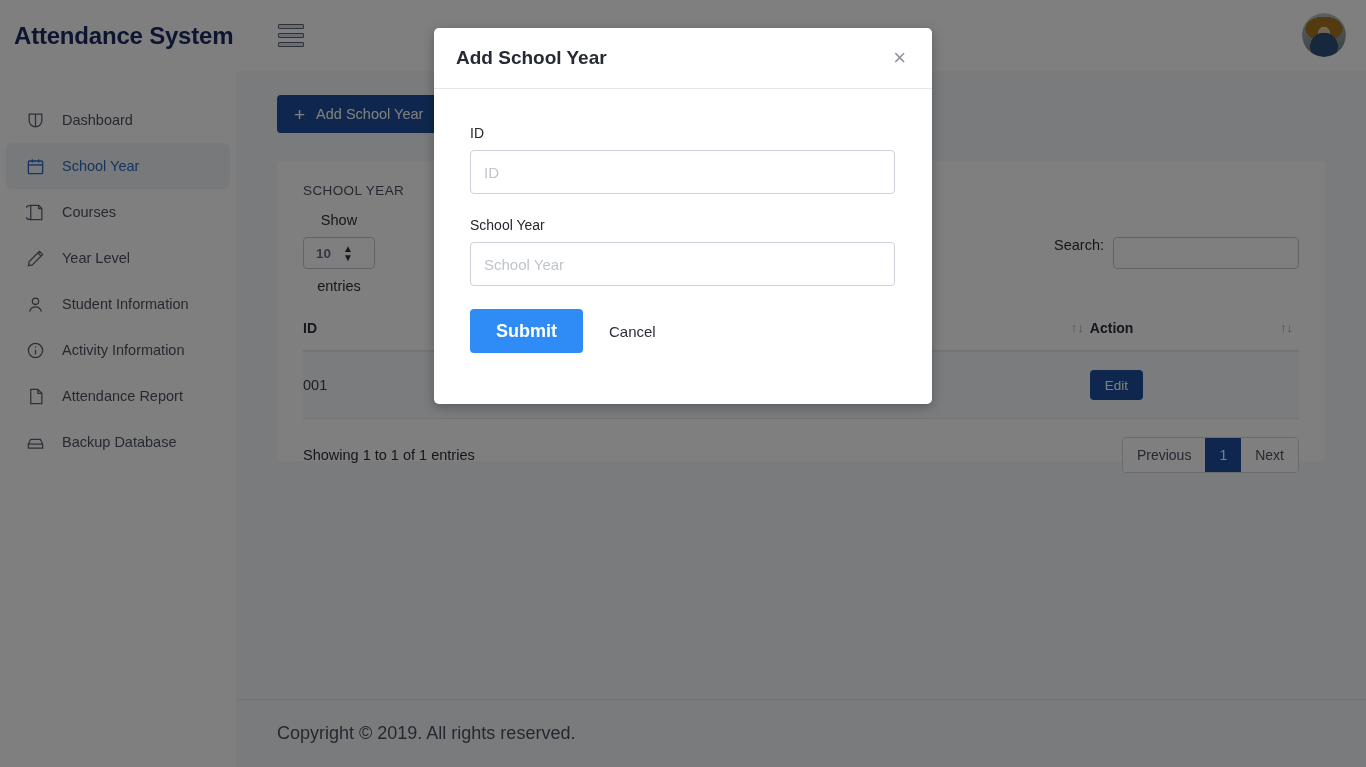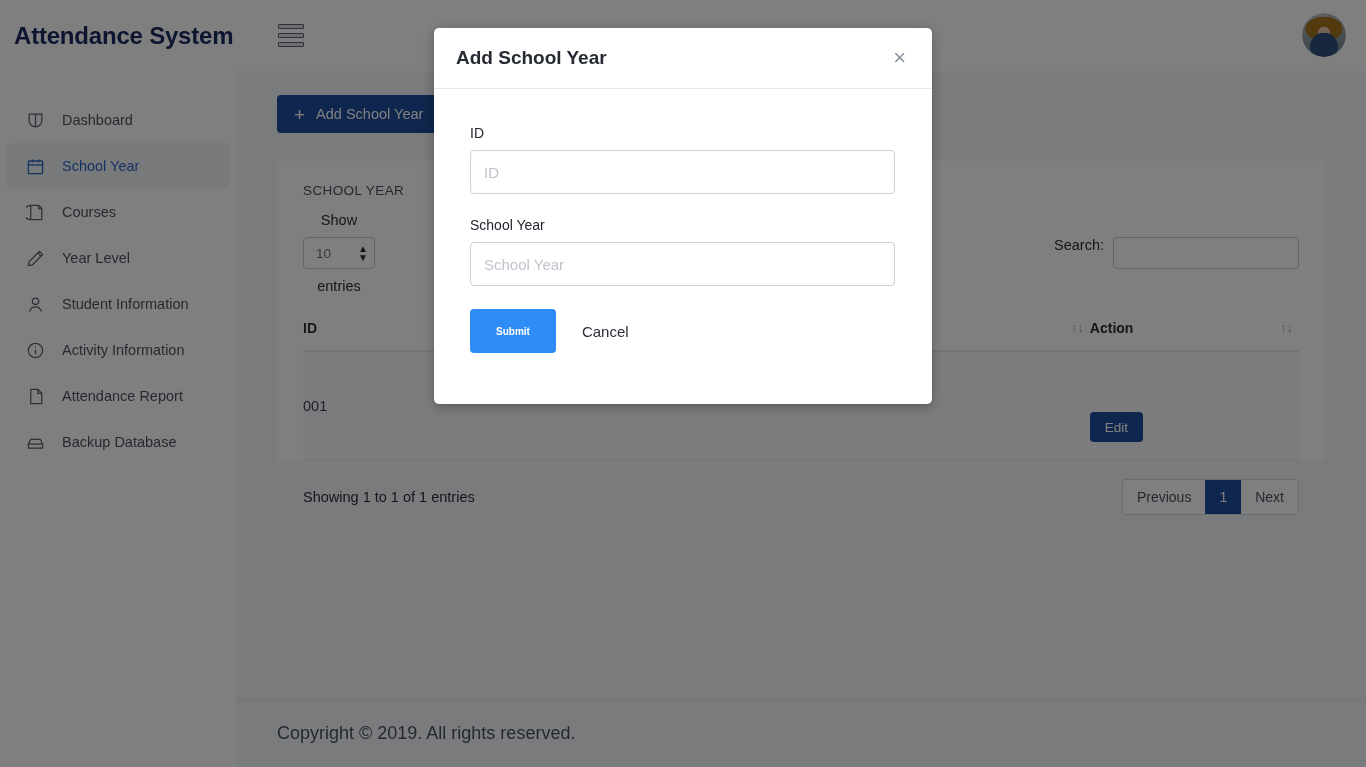--- a/index.html
+++ b/index.html
@@ -134,22 +134,23 @@
   .len-select {
     width: 72px; height: 32px;
     border: 1px solid #c3c7d0;
     border-radius: 4px;
     background: #ffffff;
     color: #6b7180;
     font-size: 13.5px;
     font-family: "Liberation Sans", sans-serif;
     padding-left: 12px;
     display: flex; align-items: center; justify-content: space-between;
-    padding-right: 7px;
-    cursor: pointer;
+    padding-right: 22px;
+    cursor: pointer;
+    font-weight: bold;
   }
   .stepper { font-size: 10px; color: #2b2f38; line-height: 9px; letter-spacing: -1px;}
   .search-wrap { display: flex; align-items: flex-start; gap: 9px; font-size: 14.5px; color: #2b2f38; }
   .search-input {
     width: 186px; height: 32px;
     border: 1px solid #c3c7d0;
     border-radius: 4px;
     background: #ffffff;
     font-family: "Liberation Sans", sans-serif;
     font-size: 13.5px;
@@ -173,21 +174,20 @@
     padding: 18px 0;
     background: #f7f8fa;
     border-bottom: 1px solid #e6e8ec;
   }
   .btn-edit {
     background: #1f4e9c; color: #ffffff;
     border: none; border-radius: 4px;
     height: 30px; padding: 0 15px;
     font-size: 13.5px; cursor: pointer;
     font-family: "Liberation Sans", sans-serif;
-    margin-top: 42px;
   }
   .table-footer {
     display: flex; align-items: center; justify-content: space-between;
     padding: 18px 26px 0 26px;
     font-size: 14.5px; color: #2b2f38;
   }
   .pager { display: flex; border: 1px solid #d3d7de; border-radius: 4px; overflow: hidden; }
   .pager div {
     padding: 0 14px; height: 34px; line-height: 34px;
     font-size: 14px; color: #4b5160; cursor: pointer;
@@ -247,21 +247,21 @@
     font-family: "Liberation Sans", sans-serif;
     background: #ffffff;
     margin-bottom: 23px;
   }
   .field-input::placeholder { color: #bfc4cd; }
   .modal-actions { display: flex; align-items: center; gap: 10px; margin-top: 9px; }
   .btn-submit {
     background: #2f8bf5; color: #ffffff;
     border: none; border-radius: 4px;
     height: 44px; padding: 0 26px;
-    font-size: 10px; font-weight: bold;
+    font-size: 18px; font-weight: bold;
     cursor: pointer;
     font-family: "Liberation Sans", sans-serif;
   }
   .btn-cancel {
     background: none; border: none;
     color: #2b2f38; font-size: 15px;
     padding: 0 16px; height: 44px;
     cursor: pointer;
     font-family: "Liberation Sans", sans-serif;
   }

